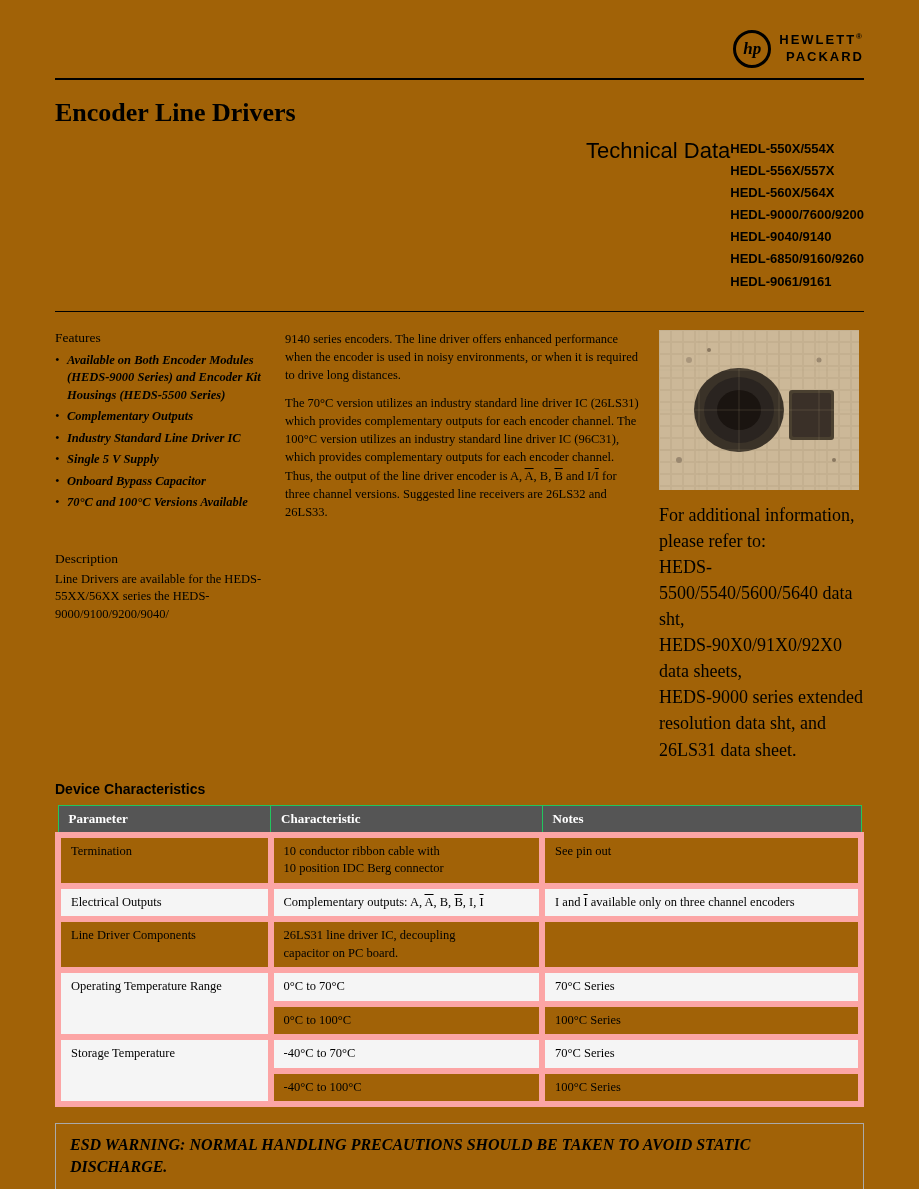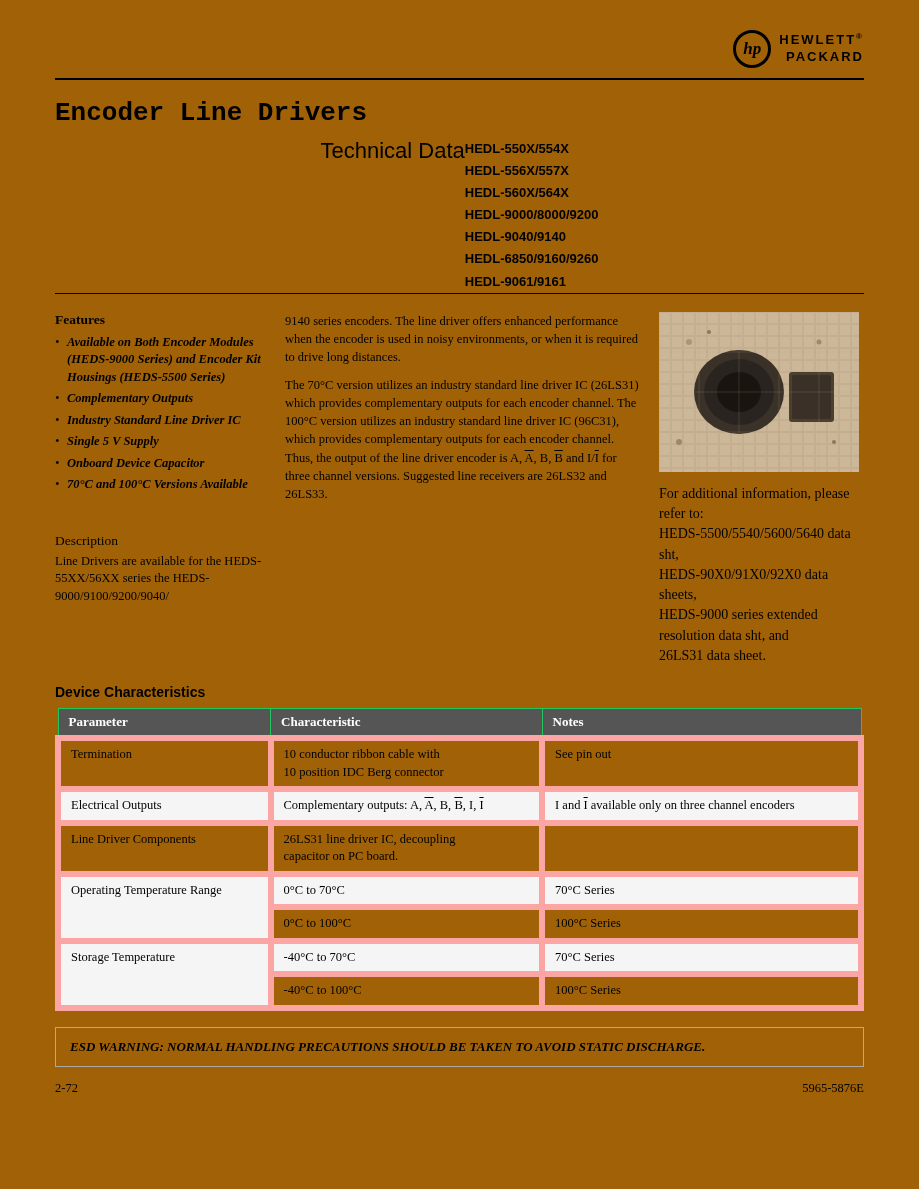--- a/index.html
+++ b/index.html
@@ -55,26 +55,27 @@
     .header-rule {
       border: none;
       border-top: 2px solid #000;
       margin-bottom: 18px;
     }
     
     .page-title {
       font-size: 26px;
       font-weight: bold;
       margin-bottom: 10px;
-      font-family: Liberation Mono, monospace;
+      font-family: Liberation Serif, serif;
     }
     .tech-data-section {
       display: flex;
-      justify-content: center;
+      justify-content: flex-end;
       align-items: flex-start;
+      margin-bottom: 18px;
     }
     .tech-data-label {
       font-size: 22px;
       font-family: Arial, Helvetica, sans-serif;
     }
     .model-numbers {
       font-weight: bold;
       font-size: 13px;
       line-height: 1.7;
       text-align: left;
@@ -98,21 +99,21 @@
     .center-col {
       flex: 1;
       min-width: 0;
     }
     .right-col {
       width: 205px;
       flex-shrink: 0;
     }
     
     .features-title {
-      font-weight: bold;
+      font-weight: normal;
       font-size: 13.5px;
       margin-bottom: 6px;
     }
     .features-list {
       list-style: none;
       padding: 0;
       margin: 0 0 12px 0;
       font-style: italic;
     }
     .features-list li {
@@ -149,21 +150,21 @@
     
     .product-image {
       width: 200px;
       height: 160px;
       background: #c8b89a;
       position: relative;
       overflow: hidden;
       margin-bottom: 12px;
     }
     .right-info {
-      font-size: 14px;
+      font-size: 18px;
       line-height: 1.45;
     }
     
     .device-char-title {
       font-weight: bold;
       font-size: 14px;
       margin-bottom: 8px;
       font-family: Arial, Helvetica, sans-serif;
     }
     .char-table {
@@ -188,21 +189,21 @@
       line-height: 1.4;
     }
     .char-table tr:nth-child(even) td {
       background: #f5f5f5;
     }
     
     .esd-warning {
       border: 1px solid #aaa;
       padding: 10px 14px;
       margin-bottom: 14px;
-      font-size: 13px;
+      font-size: 16px;
     }
     .esd-warning p {
       font-style: italic;
       font-weight: bold;
       line-height: 1.4;
     }
     
     .footer {
       display: flex;
       justify-content: space-between;
@@ -234,39 +235,39 @@
   <hr class="header-rule">
 
   <h1 class="page-title">Encoder Line Drivers</h1>
 
   <div class="tech-data-section">
     <div class="tech-data-label">Technical Data</div>
     <div class="model-numbers">
       <div>HEDL-550X/554X</div>
       <div>HEDL-556X/557X</div>
       <div>HEDL-560X/564X</div>
-      <div>HEDL-9000/8000/9200</div>
+      <div>HEDL-9000/7600/9200</div>
       <div>HEDL-9040/9140</div>
       <div>HEDL-6850/9160/9260</div>
       <div>HEDL-9061/9161</div>
     </div>
   </div>
 
   <hr class="section-rule">
 
   <div class="main-content">
 
     <div class="left-col">
       <div class="features-title">Features</div>
       <ul class="features-list">
         <li><strong>Available on Both Encoder Modules (HEDS-9000 Series) and Encoder Kit Housings (HEDS-5500 Series)</strong></li>
         <li><strong>Complementary Outputs</strong></li>
         <li><strong>Industry Standard Line Driver IC</strong></li>
         <li><strong>Single 5 V Supply</strong></li>
-        <li><strong>Onboard Device Capacitor</strong></li>
+        <li><strong>Onboard Bypass Capacitor</strong></li>
         <li><strong>70°C and 100°C Versions Available</strong></li>
       </ul>
       <div class="description-title">Description</div>
       <div class="description-text">
         Line Drivers are available for the HEDS-55XX/56XX series the HEDS-9000/9100/9200/9040/
       </div>
     </div>
 
     <div class="center-col">
       <p class="center-para">

